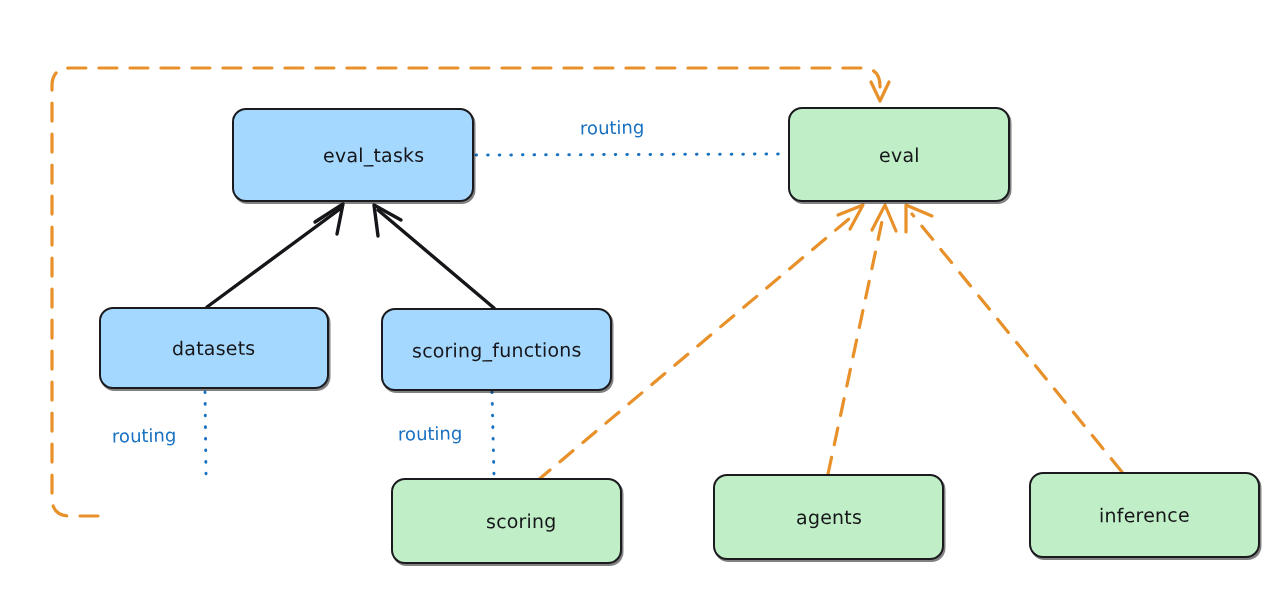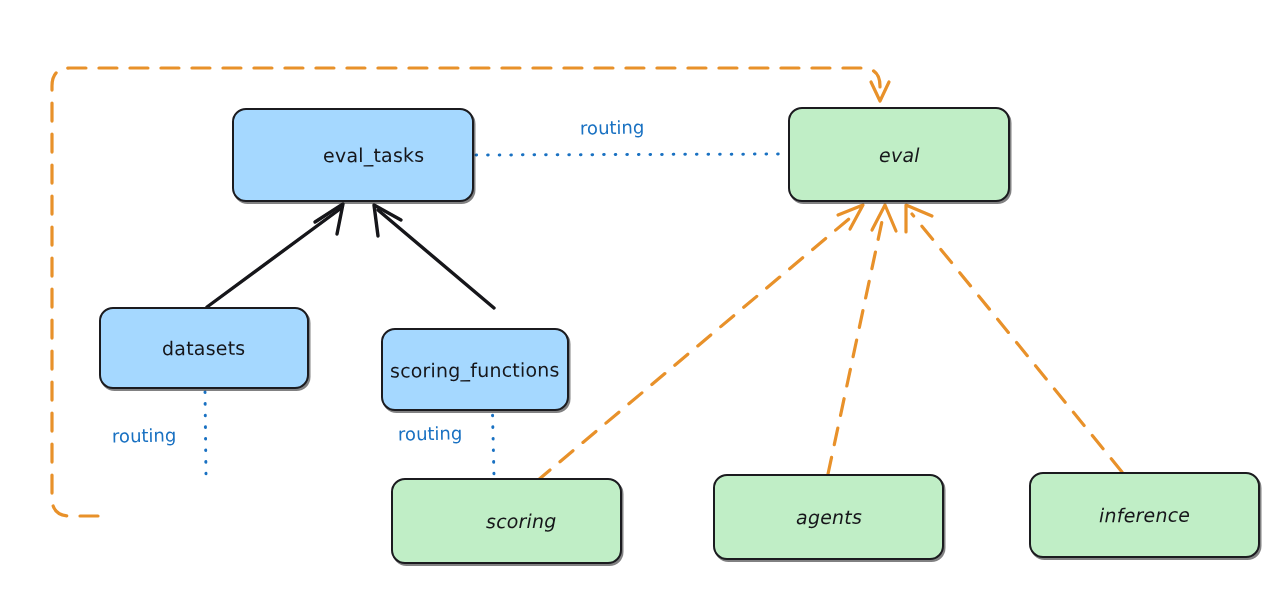--- a/index.html
+++ b/index.html
@@ -37,21 +37,21 @@
   }
   .node .label {
     font-family: "DejaVu Sans", sans-serif;
     font-size: 19px;
     color: #16161a;
     letter-spacing: 0.2px;
     white-space: nowrap;
     transform: rotate(-0.35deg);
   }
   .node.blue { background: #a5d8ff; }
-  .node.green { background: #c0eec6; font-style: italic; }
+  .node.green { background: #c0eec6; }
 
   .edge-label {
     position: absolute;
     font-family: "DejaVu Sans", sans-serif;
     font-size: 18px;
     color: #1971c2;
     white-space: nowrap;
     transform: rotate(-1deg);
   }
 </style>
@@ -106,25 +106,25 @@
   </svg>
 
   <div class="node blue" style="left:232px; top:108px; width:242px; height:94px;padding-left:42px;">
     <span class="label">eval_tasks</span>
   </div>
 
   <div class="node green" style="left:788px; top:107px; width:222px; height:95px;">
     <span class="label">eval</span>
   </div>
 
-  <div class="node blue" style="left:99px; top:307px; width:210px; height:82px;">
+  <div class="node blue" style="left:99px; top:307px; width:230px; height:82px;">
     <span class="label">datasets</span>
   </div>
 
-  <div class="node blue" style="left:381px; top:308px; width:188px; height:83px;margin-top:20px;">
+  <div class="node blue" style="left:381px; top:308px; width:231px; height:83px;">
     <span class="label">scoring_functions</span>
   </div>
 
 
   <div class="node green" style="left:391px; top:478px; width:231px; height:86px;padding-left:30px;">
     <span class="label">scoring</span>
   </div>
 
   <div class="node green" style="left:713px; top:474px; width:231px; height:86px;">
     <span class="label">agents</span>

